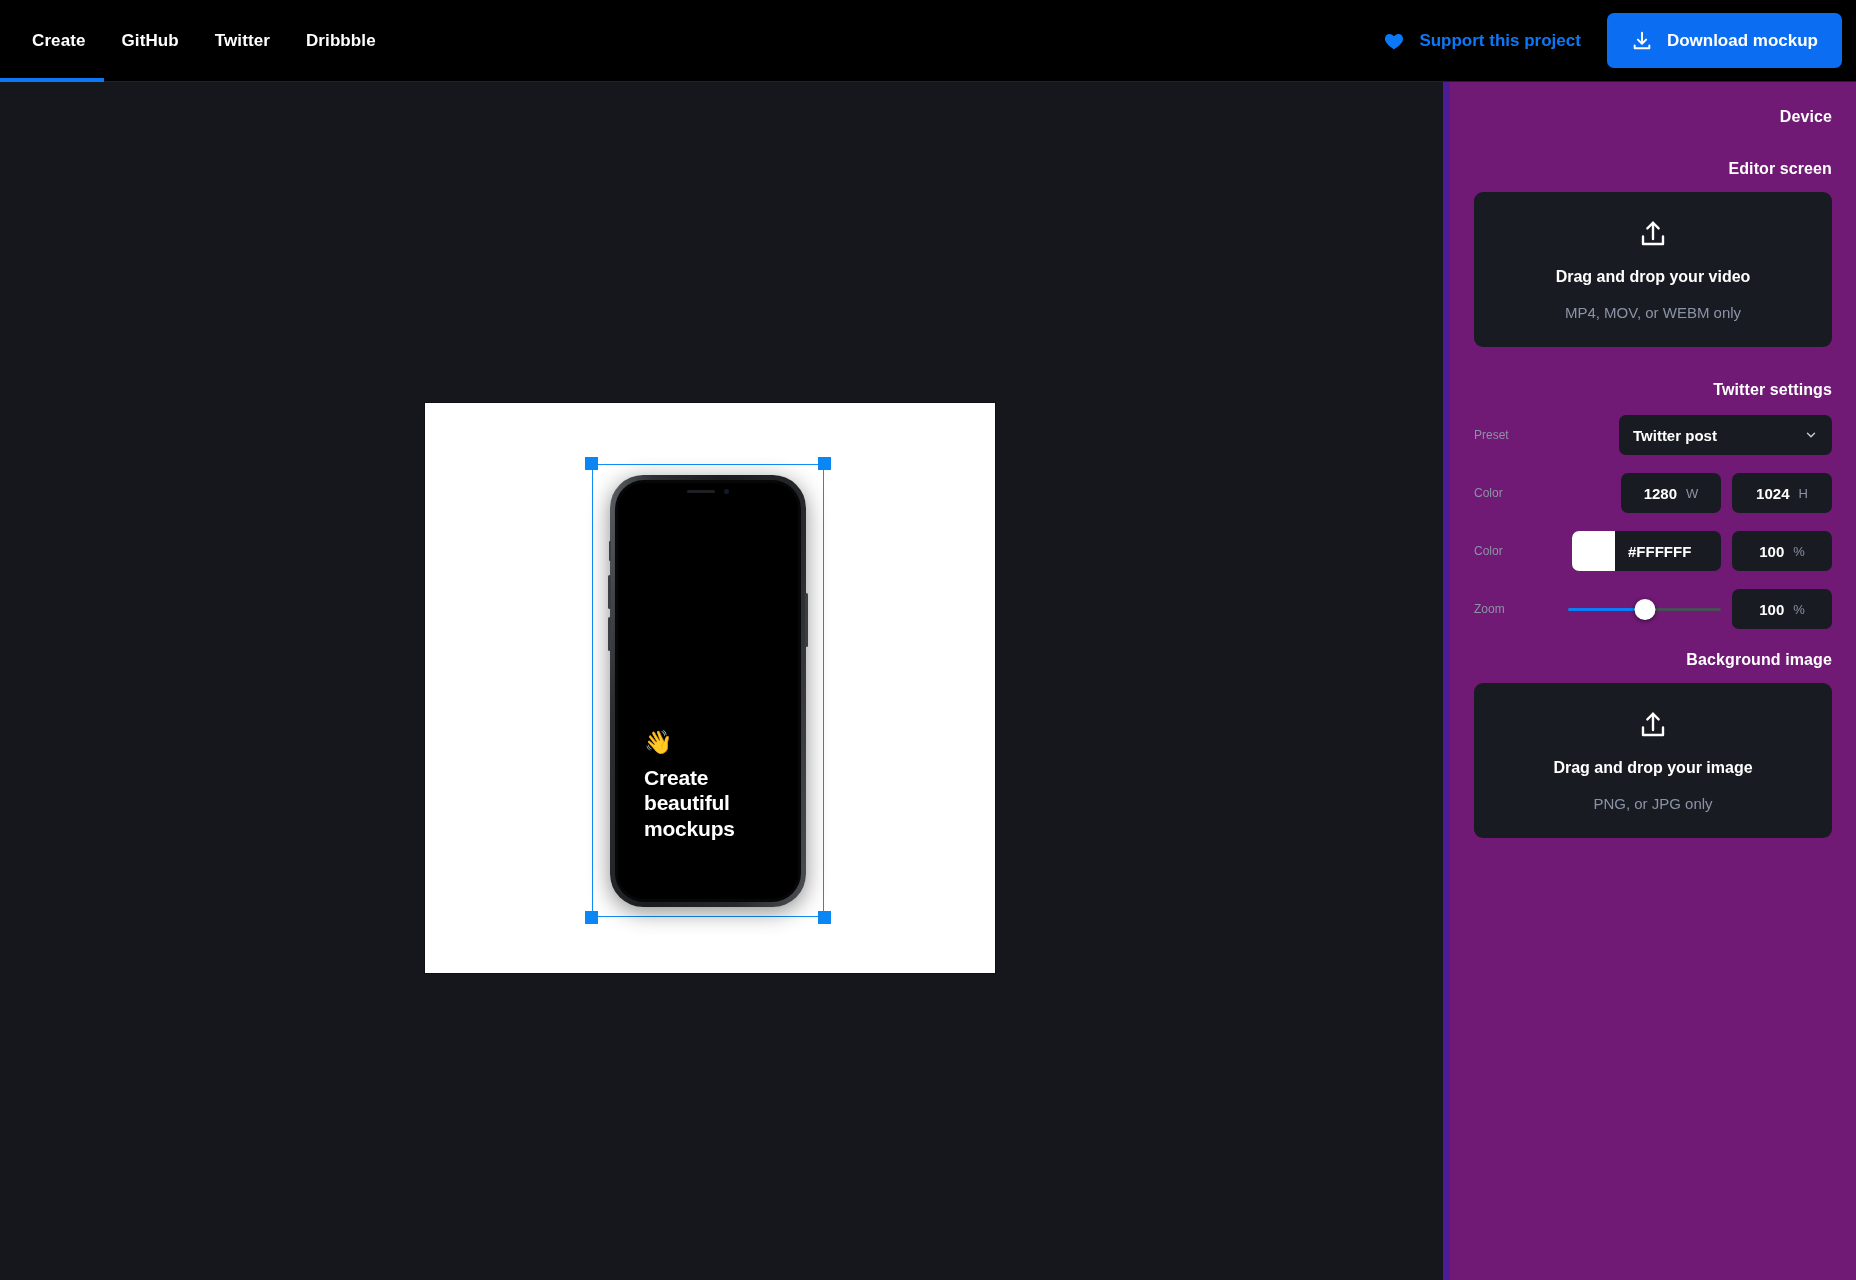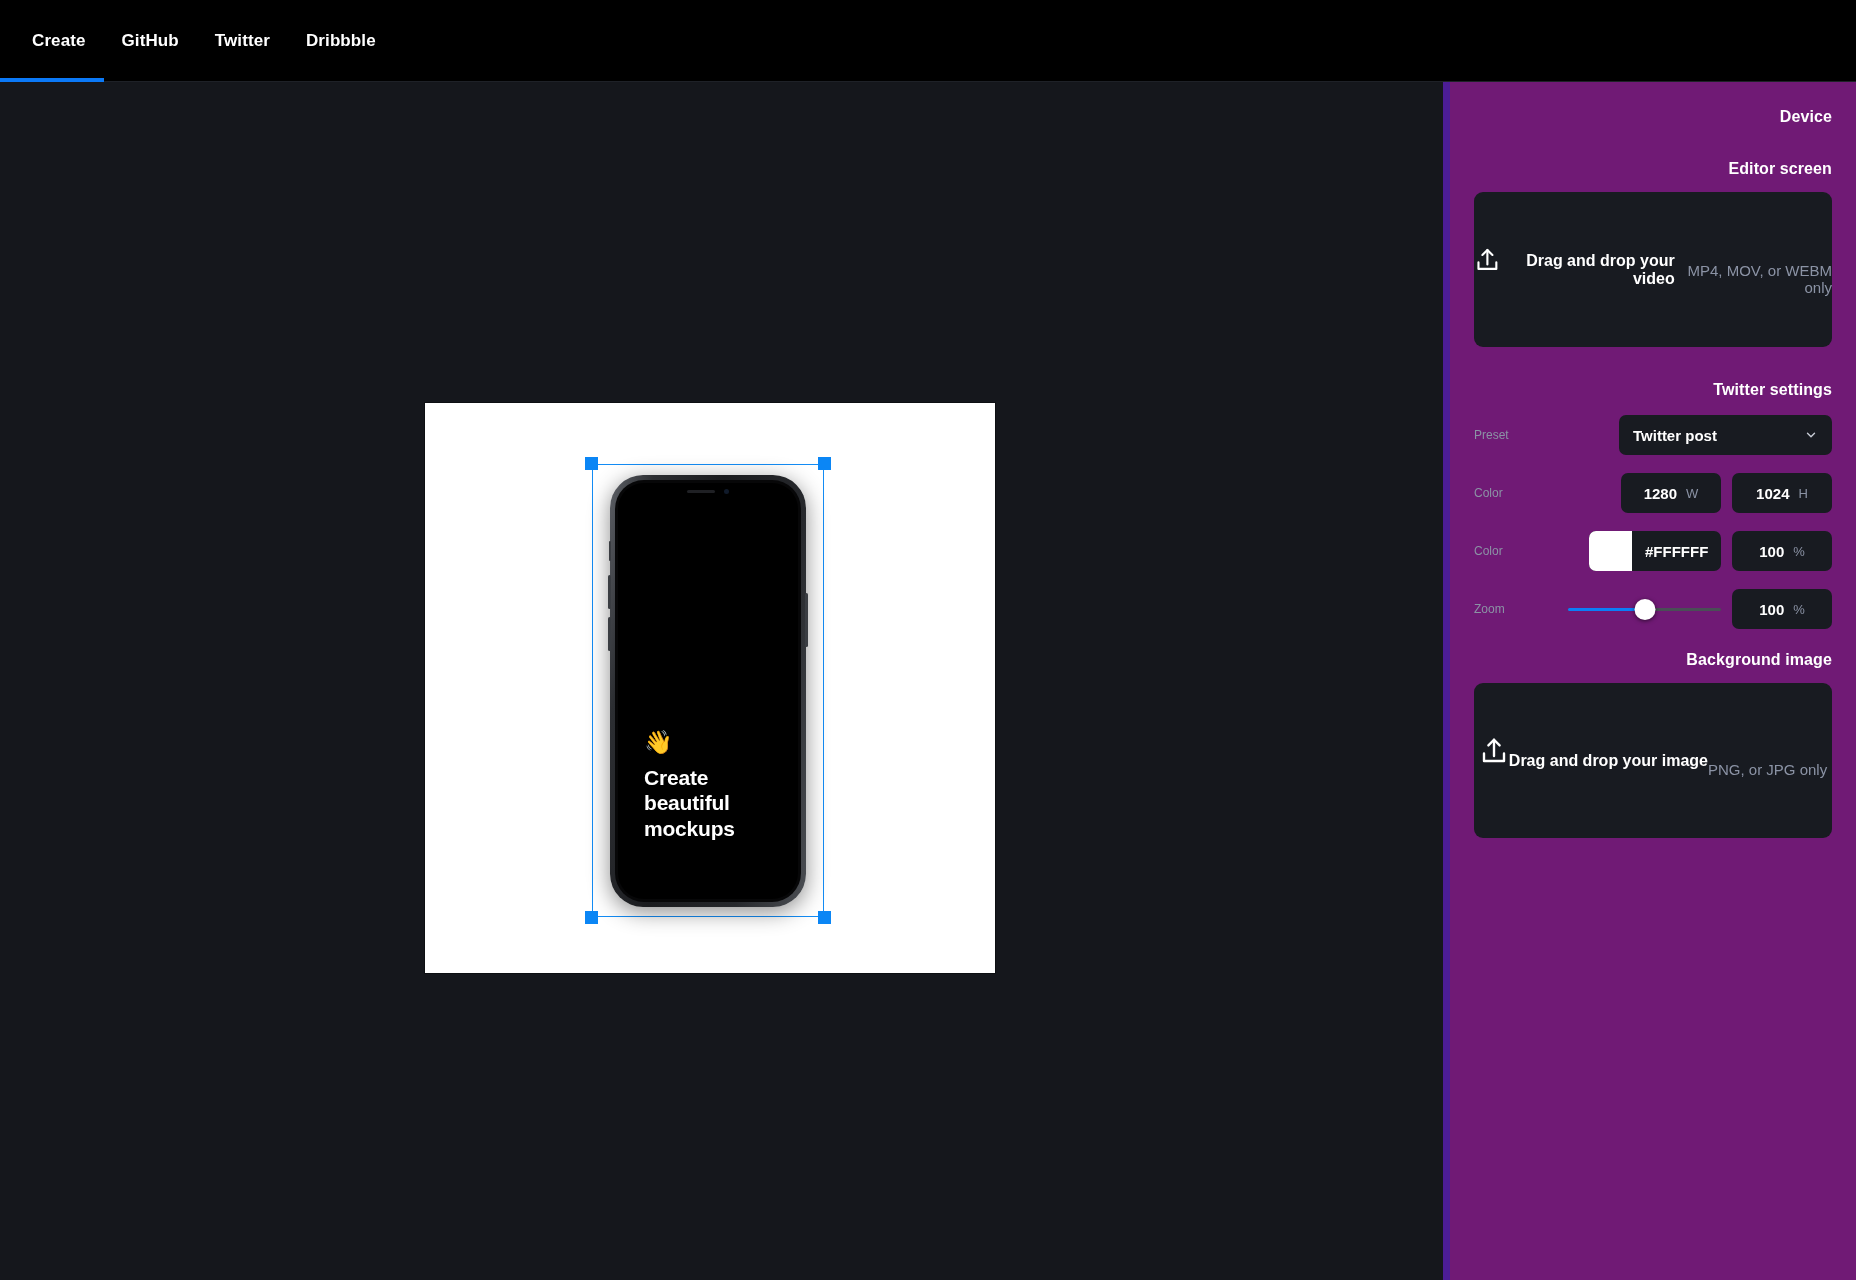--- a/index.html
+++ b/index.html
@@ -163,21 +163,21 @@
   .device-name { color:#fff; font-size:16px; font-weight:bold; }
   .device-res  { color:#8b93a5; font-size:15px; }
   .chev {
     margin-left:auto; width:16px; height:16px; display:block;
     color:#c8cdd6;
   }
 
   .dropzone {
     background:#181b21; border-radius:9px;
     height:155px;
-    display:flex; 
+    display:flex; flex-direction:column;
     align-items:center; justify-content:center;
     gap:0; cursor:pointer;
   }
   .dz-icon { width:30px; height:30px; display:block; color:#fff; margin-bottom:19px; }
   .dz-main { color:#fff; font-size:16px; font-weight:bold; }
   .dz-sub  { color:#8b93a5; font-size:15px; margin-top:18px; }
 
   .row {
     display:flex; align-items:center;
     height:44px; margin-top:14px;
@@ -199,21 +199,21 @@
     background:#181b21; border-radius:7px;
     height:40px; width:100px;
     cursor:text;
   }
   .num-val  { color:#fff; font-size:15px; font-weight:bold; }
   .num-unit { color:#8b93a5; font-size:13px; }
 
   .color-field {
     display:flex; align-items:center;
     background:#181b21; border-radius:7px;
-    height:40px; width:132px;
+    height:40px; width:149px;
     overflow:hidden; cursor:pointer;
   }
   .swatch { width:43px; height:40px; flex:0 0 auto; }
   .hexval { color:#fff; font-size:15px; font-weight:bold; padding-left:13px; }
 
   .slider-wrap {
     position:relative; width:153px; height:40px;
     display:flex; align-items:center; cursor:pointer;
   }
   .track { position:absolute; left:0; right:0; height:3px; background:#4a4e56; border-radius:2px; }
@@ -239,20 +239,36 @@
         <span>GitHub</span>
       </div>
       <div class="tab">
         <span>Twitter</span>
       </div>
       <div class="tab">
         <span>Dribbble</span>
       </div>
     </div>
 
+    <div class="topbar-right">
+      <div class="support">
+        <svg class="heart" viewBox="0 0 24 24">
+          <path fill="#0b79f7" d="M12 21s-7.5-4.7-9.4-9.1C1.2 8.4 3.1 4.8 6.6 4.3c2-.3 3.9.7 5.4 2.6 1.5-1.9 3.4-2.9 5.4-2.6 3.5.5 5.4 4.1 4 7.6C19.5 16.3 12 21 12 21z"></path>
+        </svg>
+        <span>Support this project</span>
+      </div>
+      <button class="download-btn">
+        <svg class="dl-icon" viewBox="0 0 24 24" fill="none" stroke="#ffffff" stroke-width="2.1" stroke-linecap="round" stroke-linejoin="round">
+          <path d="M12 3v11"></path>
+            <path d="M7.5 10.5L12 15l4.5-4.5"></path>
+            <path d="M4 17v3h16v-3"></path>
+        </svg>
+        <span>Download mockup</span>
+      </button>
+    </div>
   </div>
 
   <div class="workspace" style="background: rgb(21, 23, 28);">
 
     <div class="artboard" style="background: rgb(255, 255, 255);"></div>
 
     <div class="selection">
       <div class="sel-box"></div>
 
       <div class="phone">

